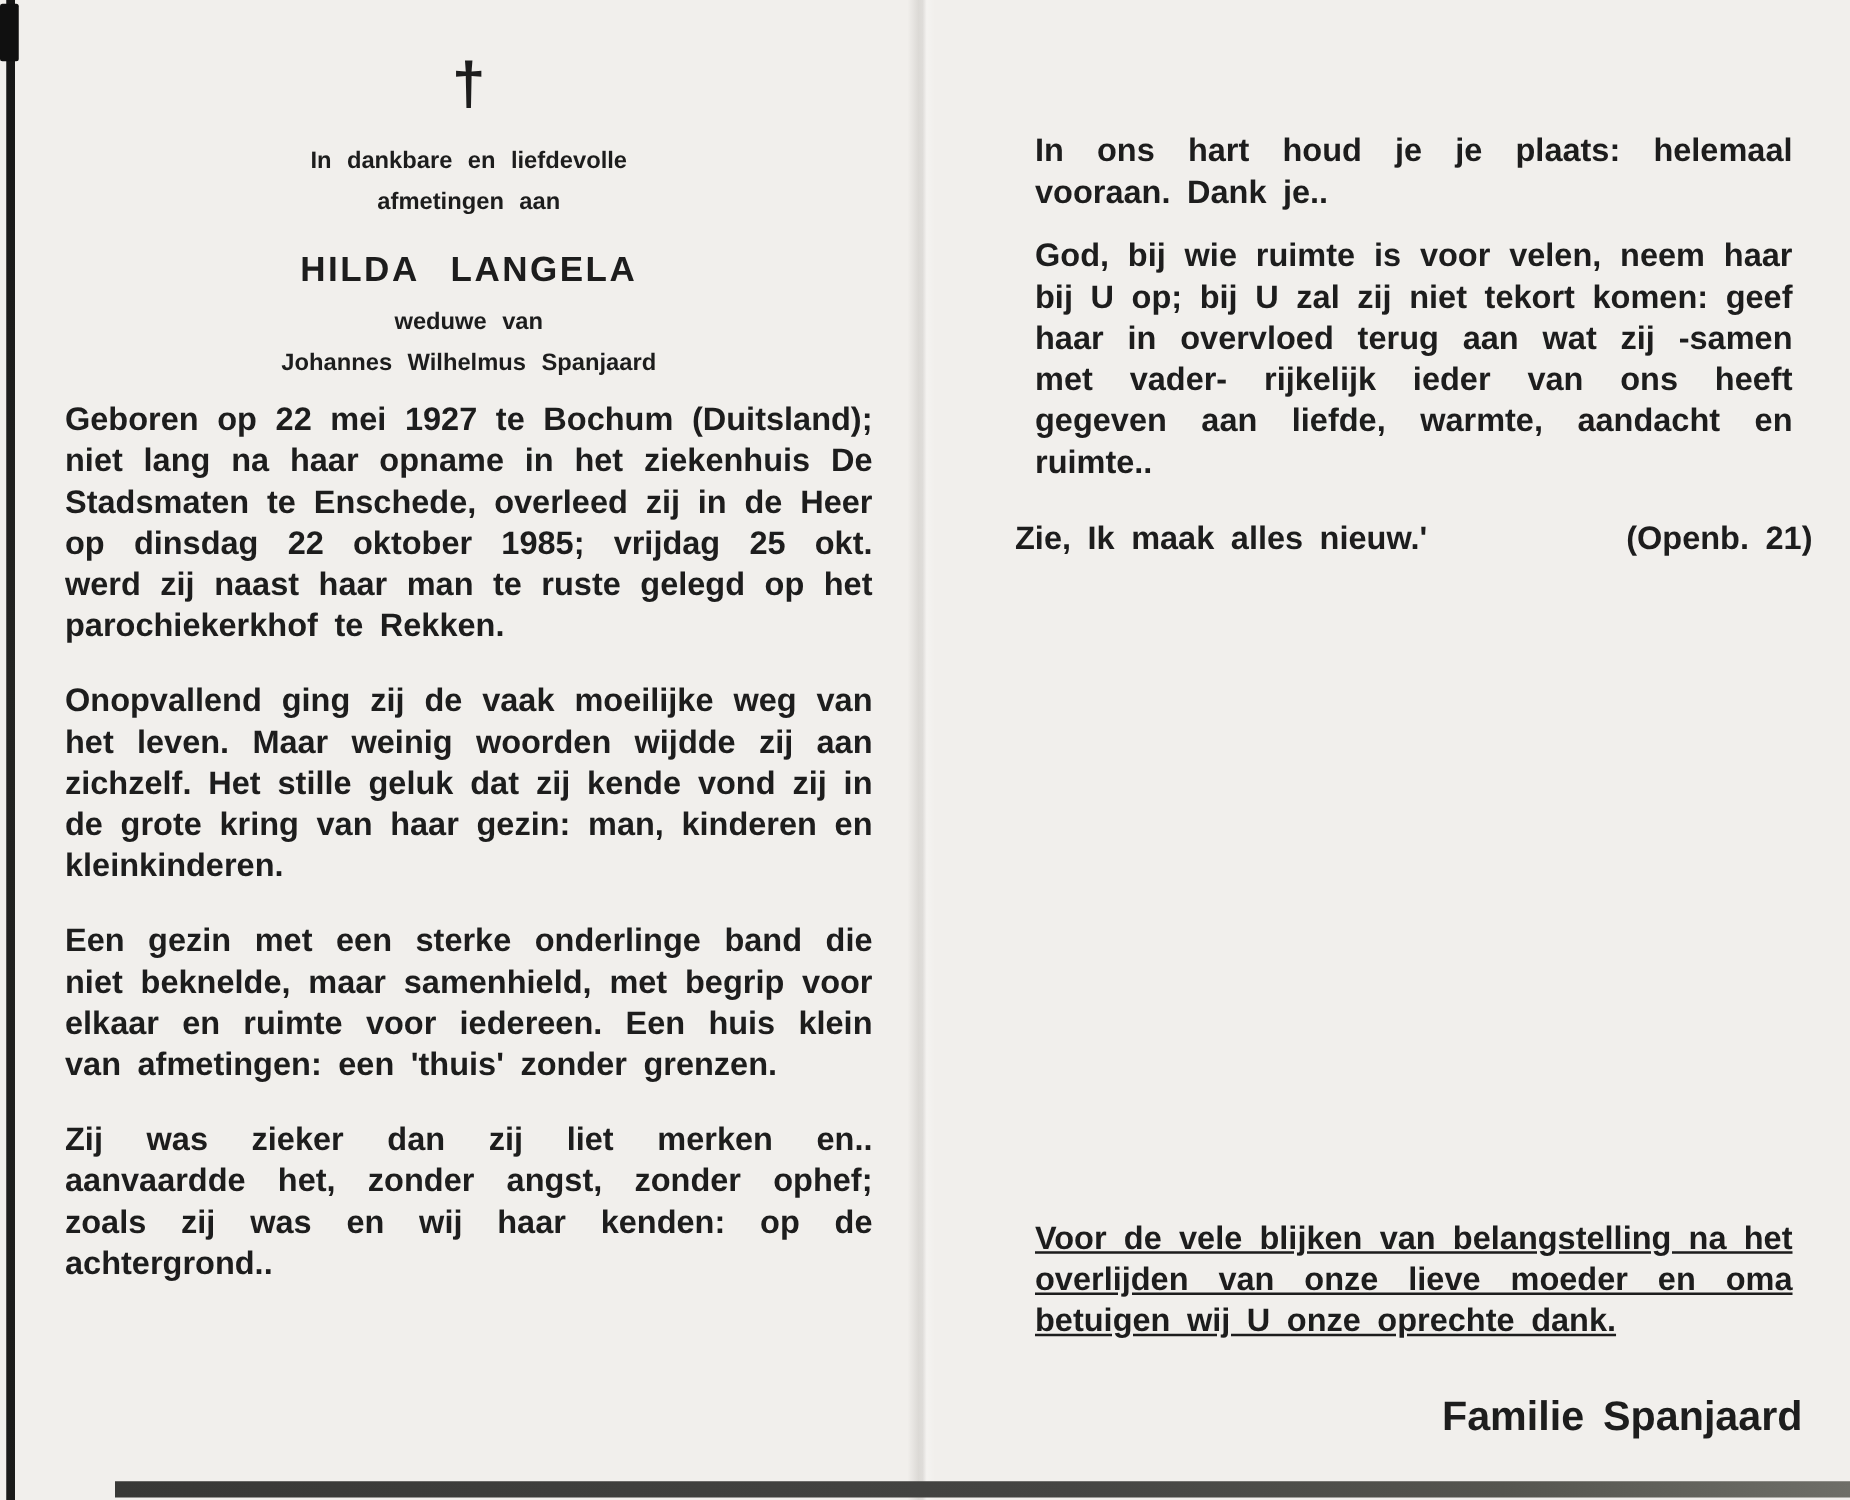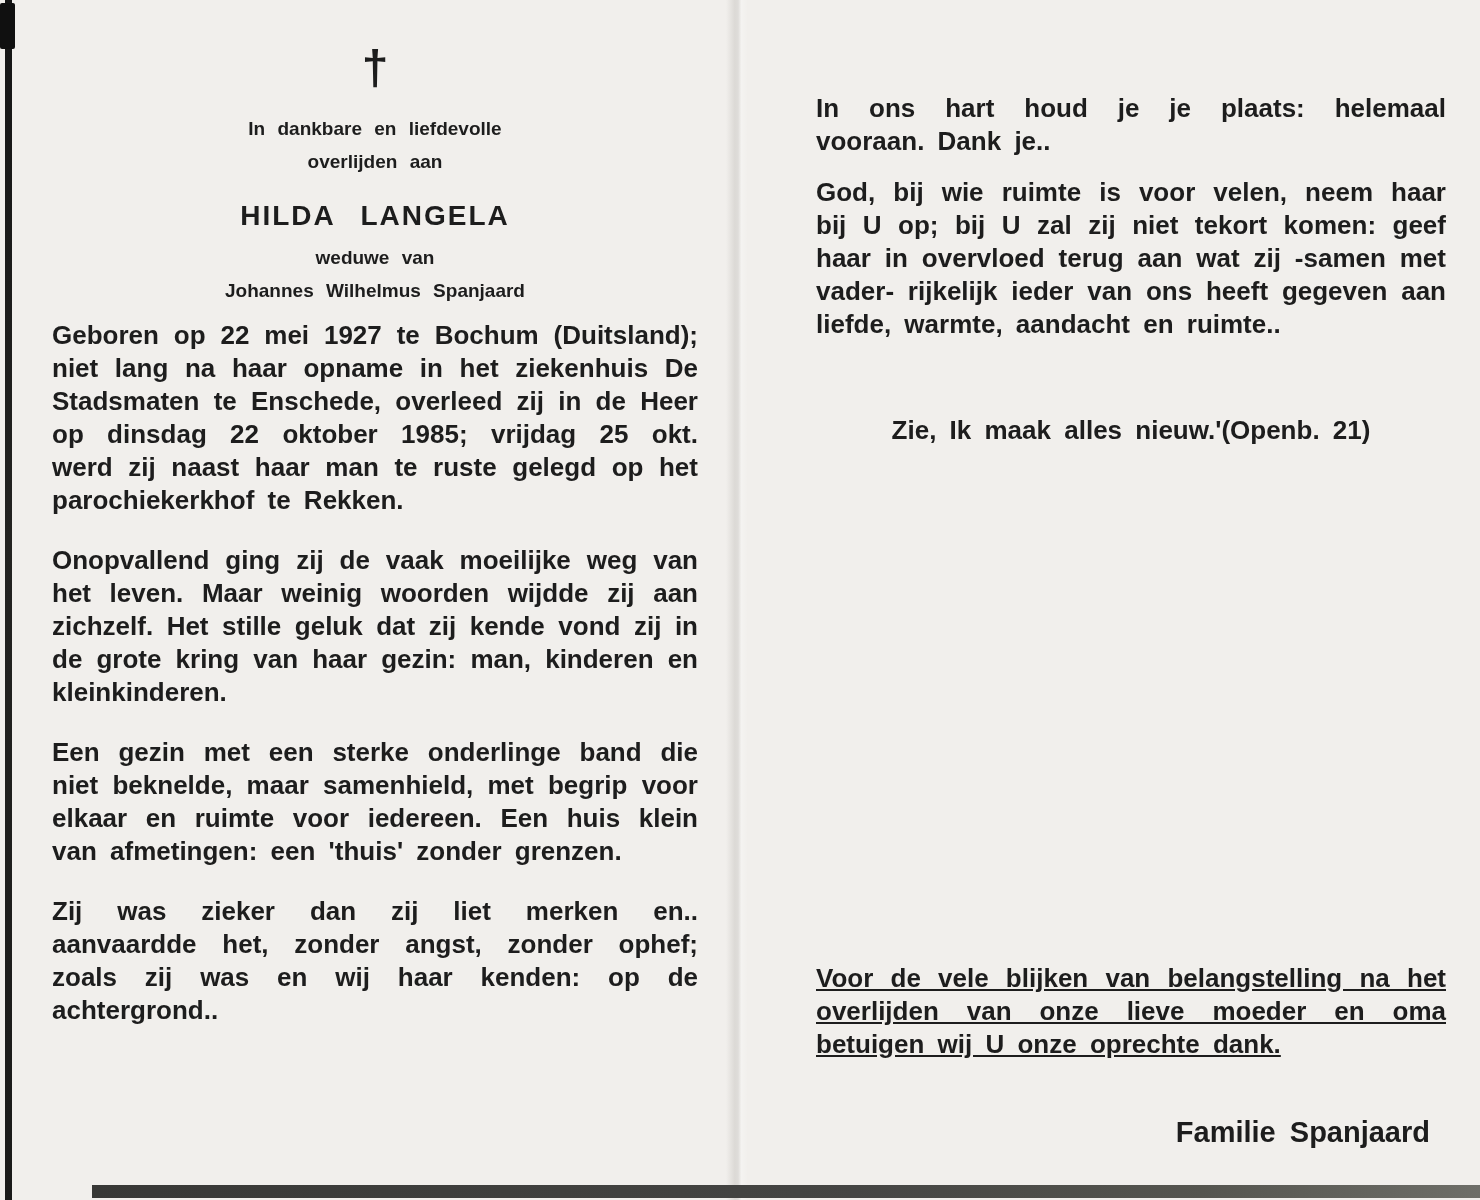--- a/index.html
+++ b/index.html
@@ -60,37 +60,37 @@
     left: 812px;
     top: 0;
     width: 638px;
     height: 100%;
   }
   .rp {
     position: absolute;
     left: 0;
     width: 100%;
   }
-  .rp .para { margin: 4px; }
+  .rp .para { margin: 16px; }
   .rp-1 { top: 88px; }
   .rp-2 { top: 172px; }
   .rp-3 { top: 414px; }
   .rp-4 { top: 958px; text-decoration: underline; }
   .quote-refline {
     display: flex;
-    justify-content: center;
+    justify-content: space-between;
     font-size: 26px;
     line-height: 33px;
     word-spacing: 6px;
   }
   .signature {
     position: absolute;
-    right: 20px;
+    right: 8px;
     top: 1116px;
-    font-size: 29px;
+    font-size: 33px;
     line-height: 33px;
     word-spacing: 6px;
     text-align: center;
   }
 
   
   .fold-line {
     position: absolute;
     left: 726px;
     top: 0;
@@ -131,21 +131,21 @@
   }
 </style>
 </head>
 <body>
 
 <div class="card">
 
   <div class="page-left">
     <div class="cross">†</div>
     <div class="center">In dankbare en liefdevolle</div>
-    <div class="center">overlijden aan</div>
+    <div class="center">afmetingen aan</div>
     <div class="center name">HILDA LANGELA</div>
     <div class="center">weduwe van</div>
     <div class="center spouse-line">Johannes Wilhelmus Spanjaard</div>
 
     <p class="para">Geboren op 22 mei 1927 te Bochum (Duitsland); niet lang na haar opname in het ziekenhuis De Stadsmaten te Enschede, overleed zij in de Heer op dinsdag 22 oktober 1985; vrijdag 25 okt. werd zij naast haar man te ruste gelegd op het parochiekerkhof te Rekken.</p>
     <p class="para">Onopvallend ging zij de vaak moeilijke weg van het leven. Maar weinig woorden wijdde zij aan zichzelf. Het stille geluk dat zij kende vond zij in de grote kring van haar gezin: man, kinderen en kleinkinderen.</p>
     <p class="para">Een gezin met een sterke onderlinge band die niet beknelde, maar samenhield, met begrip voor elkaar en ruimte voor iedereen. Een huis klein van afmetingen: een 'thuis' zonder grenzen.</p>
     <p class="para">Zij was zieker dan zij liet merken en.. aanvaardde het, zonder angst, zonder ophef; zoals zij was en wij haar kenden: op de achtergrond..</p>
   </div>
 

